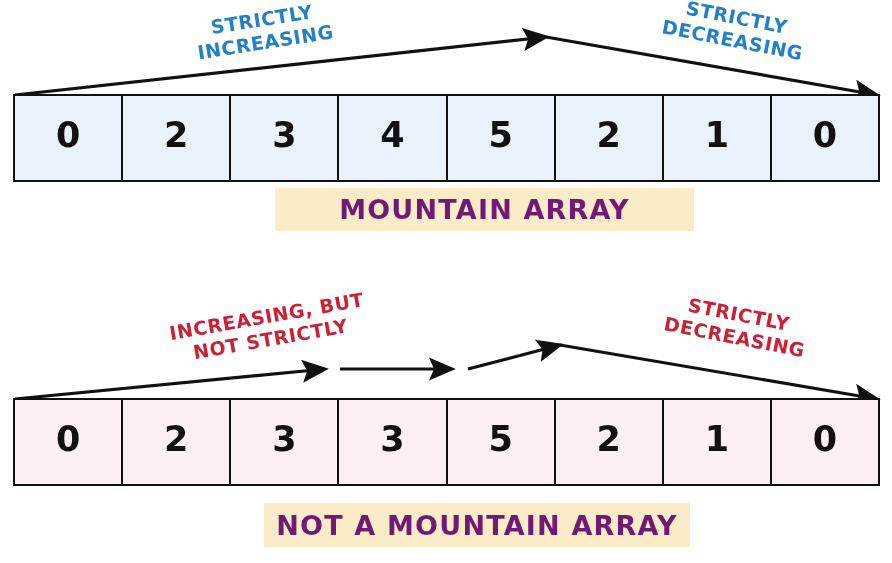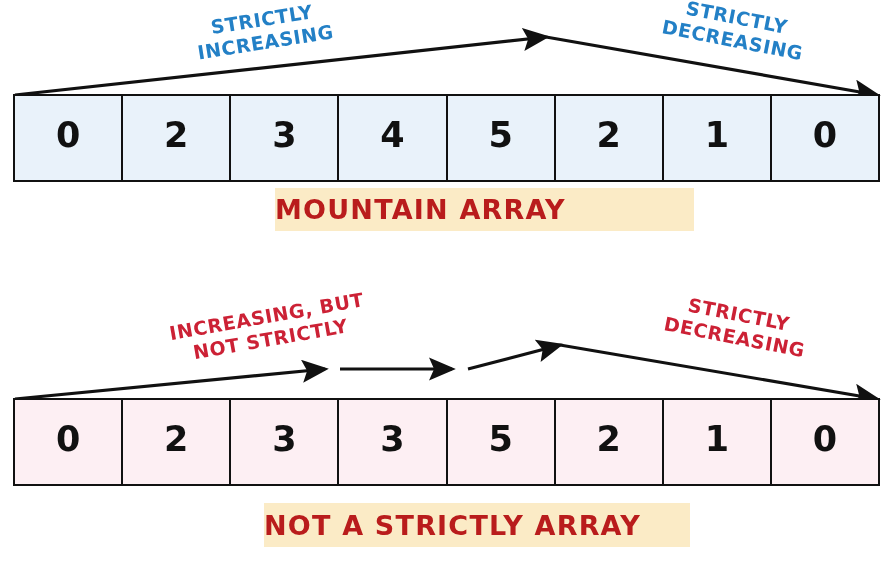--- a/index.html
+++ b/index.html
@@ -39,22 +39,23 @@
     letter-spacing:0px;
     padding-bottom:6px;
   }
   .cell:last-child{border-right:none;}
 
   
   .banner{
     position:absolute;
     display:flex;
     align-items:center;
+    justify-content:center;
     background:#fbebc6;
-    color:#b91c1c;
+    color:#701a75;
     font-size:27px;
     font-weight:700;
     letter-spacing:1.2px;
     font-family:"DejaVu Sans", sans-serif;
     white-space:nowrap;
   }
   .banner.b1{left:275px;top:188px;width:419px;height:43px;}
   .banner.b2{left:264px;top:503px;width:426px;height:44px;}
 
   
@@ -141,16 +142,16 @@
     <div class="cell">2</div>
     <div class="cell">3</div>
     <div class="cell">3</div>
     <div class="cell">5</div>
     <div class="cell">2</div>
     <div class="cell">1</div>
     <div class="cell">0</div>
   </div>
 
   <div class="banner b2">
-    <span>NOT A STRICTLY ARRAY</span>
+    <span>NOT A MOUNTAIN ARRAY</span>
   </div>
 
 </div>
 
 </body></html>

